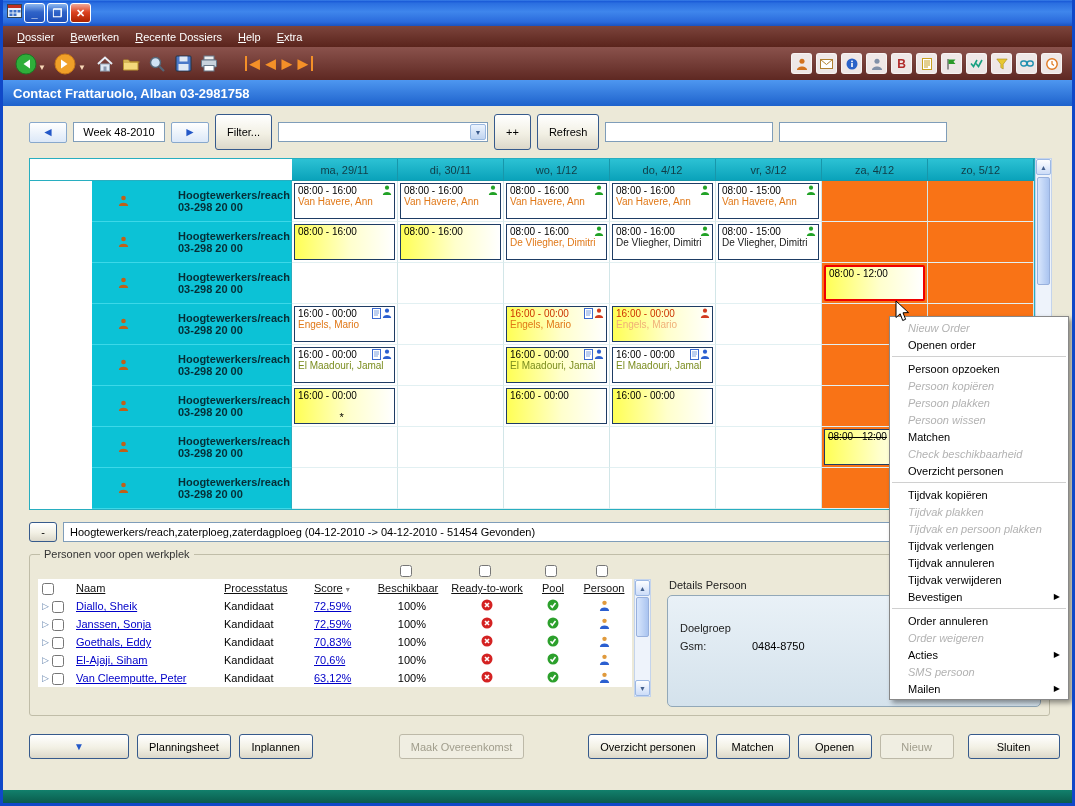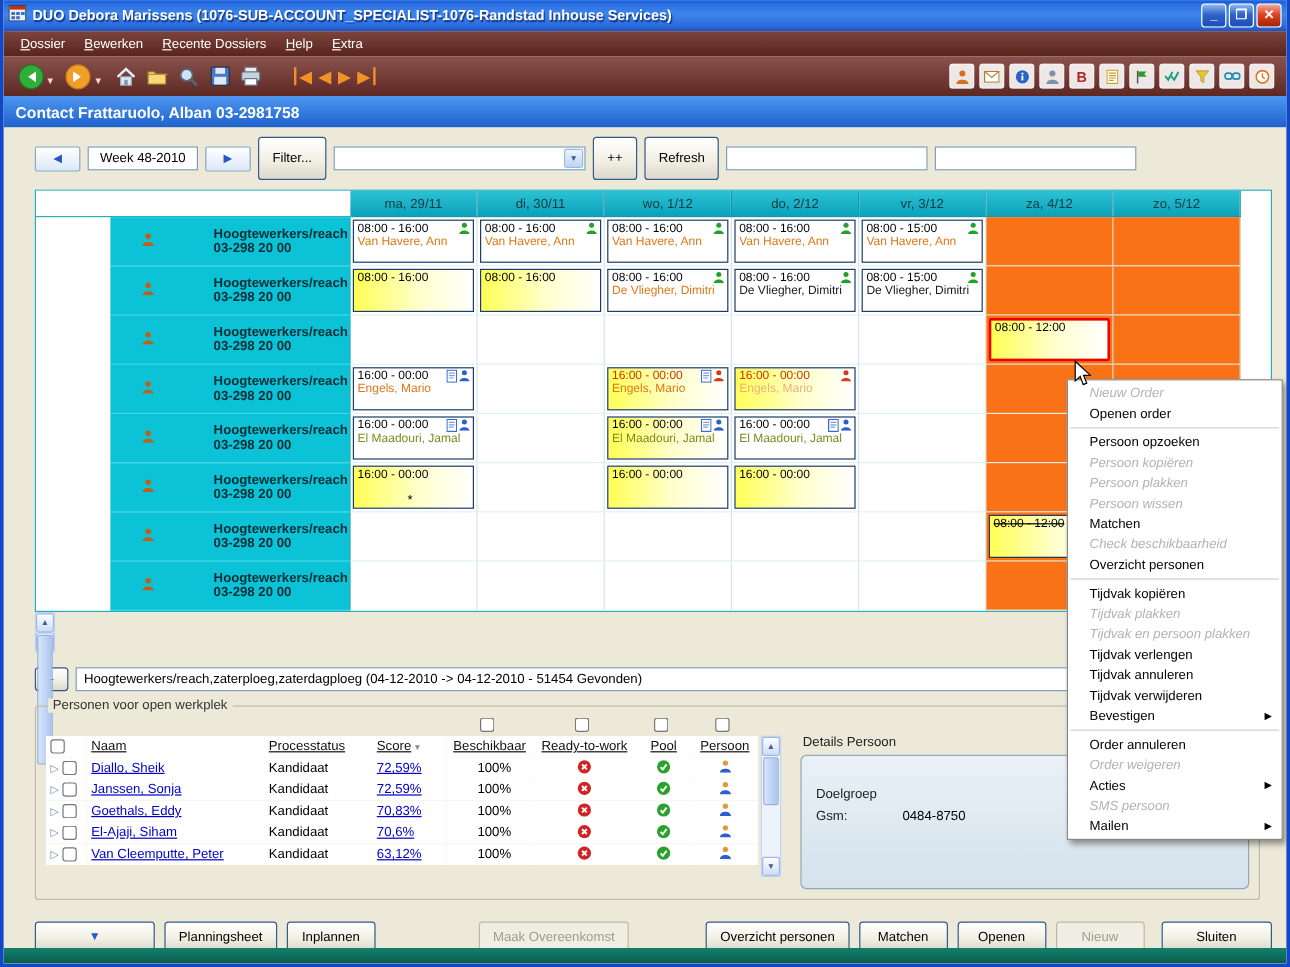--- a/index.html
+++ b/index.html
@@ -38,21 +38,21 @@
 .arrowbtn{width:38px;height:21px;background:linear-gradient(180deg,#ffffff,#dce8f8);border:1px solid #88a8cc;border-radius:2px;color:#2458c8;font-size:12px;font-weight:bold;display:flex;align-items:center;justify-content:center;}
 .field{background:#fff;border:1px solid #7f9db9;height:20px;font-size:11px;display:flex;align-items:center;padding:0 6px;white-space:nowrap;overflow:hidden;}
 .week-field{width:92px;justify-content:center;}
 .xpbtn{height:36px;padding:0 11px;font-size:11px;font-family:inherit;background:linear-gradient(180deg,#ffffff,#f2f0e4 55%,#dcd8ca);border:1px solid #365a8c;border-radius:3px;color:#000;}
 .xpbtn.dis{color:#a09d8c;border-color:#bdb9a8;background:#f0eee2;}
 .combo{width:210px;height:20px;background:#fff;border:1px solid #7f9db9;position:relative;}
 .combo-arrow{position:absolute;right:1px;top:1px;bottom:1px;width:16px;background:linear-gradient(180deg,#ecf4fe,#c0d4f0);border:1px solid #9ab8e0;border-radius:2px;font-size:7px;color:#3a5a8c;display:flex;align-items:center;justify-content:center;}
 .info-field{width:168px;}
 
 
-.gridwrap{position:relative;margin:14px 0 0 14px;display:flex;align-items:stretch;flex-direction:column;}
+.gridwrap{position:relative;margin:14px 0 0 14px;display:flex;align-items:stretch;}
 .schedule{display:grid;grid-template-columns:62px 200px repeat(7,106px);grid-template-rows:22px repeat(8,41px);border:1px solid #28aec0;background:#fff;font-size:10px;}
 .corner{grid-row:1;grid-column:1/3;background:#fff;border-bottom:1px solid #28aec0;}
 .dhead{grid-row:1;background:linear-gradient(180deg,#2cc2d4,#0aa2ba);color:#113c46;font-size:11px;display:flex;align-items:center;justify-content:center;border-right:1px solid #1896aa;border-bottom:1px solid #1896aa;}
 .gcell{background:#38cadc;color:#083842;font-size:11px;display:flex;align-items:center;justify-content:center;text-align:center;border-right:1px solid #aee8f0;padding:2px;}
 .rlabel{background:#0cc2d6;border-bottom:1px solid #3cd8e8;border-right:1px solid #28aec0;display:flex;align-items:center;padding-left:26px;gap:5px;}
 .rltext{font-size:11px;font-weight:bold;color:#062e36;line-height:12px;margin-left:44px;}
 .dcell{border-right:1px solid #d2e6e8;border-bottom:1px solid #e2f0f2;position:relative;padding:2px;}
 .dcell.wk{background:#f97316;}
 .entry{position:relative;height:100%;border:1px solid #1e3c64;background:#fff;font-size:10px;line-height:11px;padding:1px 3px;}
 .entry.yellow{background:linear-gradient(90deg,#ffff55,#ffffcc 55%,#fff);}
@@ -123,21 +123,20 @@
   <div class="titlebar" data-name="title-bar">
     <span data-name="app-icon"><svg width="15" height="14" viewBox="0 0 15 14">
           <rect x="0.5" y="0.5" width="14" height="13" fill="#e8f0f8" stroke="#345"></rect>
           <rect x="1" y="1" width="13" height="3" fill="#c03020"></rect>
           <rect x="2.5" y="6" width="3" height="2.5" fill="#3a6ec8"></rect>
           <rect x="6.5" y="6" width="3" height="2.5" fill="#3a6ec8"></rect>
           <rect x="10.5" y="6" width="3" height="2.5" fill="#3a6ec8"></rect>
           <rect x="2.5" y="9.5" width="3" height="2.5" fill="#3a6ec8"></rect>
           <rect x="6.5" y="9.5" width="3" height="2.5" fill="#3a6ec8"></rect>
         </svg></span>
-    <span class="title-text" data-name="window-title">DUO Debora Marissens (1076-SUB-ACCOUNT_SPECIALIST-1076-Randstad Inhouse Services)</span>
     <span class="winbtns" data-name="window-controls">
       <span class="winbtn min" data-name="minimize-button">_</span><span class="winbtn max" data-name="maximize-button">❐</span><span class="winbtn close" data-name="close-button">✕</span>
     </span>
   </div>
 
   <div class="menubar" data-name="menu-bar">
       <span class="menu-item" data-name="menu-dossier">Dossier</span>
       <span class="menu-item" data-name="menu-bewerken">Bewerken</span>
       <span class="menu-item" data-name="menu-recente-dossiers">Recente Dossiers</span>
       <span class="menu-item" data-name="menu-help">Help</span>
@@ -285,21 +284,21 @@
       <span class="field info-field" data-name="info-field-1"></span>
       <span class="field info-field" data-name="info-field-2"></span>
     </div>
 
     <div class="gridwrap" data-name="schedule-area">
       <div class="schedule" data-name="schedule-grid">
           <div class="corner" data-name="grid-corner"></div>
           <div class="dhead" data-name="day-header-ma-29-11" style="grid-area: 1 / 3;">ma, 29/11</div>
           <div class="dhead" data-name="day-header-di-30-11" style="grid-area: 1 / 4;">di, 30/11</div>
           <div class="dhead" data-name="day-header-wo-1-12" style="grid-area: 1 / 5;">wo, 1/12</div>
-          <div class="dhead" data-name="day-header-do-2-12" style="grid-area: 1 / 6;">do, 2/12</div>
+          <div class="dhead" data-name="day-header-do-2-12" style="grid-area: 1 / 6;">do, 4/12</div>
           <div class="dhead" data-name="day-header-vr-3-12" style="grid-area: 1 / 7;">vr, 3/12</div>
           <div class="dhead" data-name="day-header-za-4-12" style="grid-area: 1 / 8;">za, 4/12</div>
           <div class="dhead" data-name="day-header-zo-5-12" style="grid-area: 1 / 9;">zo, 5/12</div>
           <div class="rlabel" data-name="row-label-1" style="grid-area: 2 / 2;">
             <span class="rlicon" data-name="person-icon"><svg width="11" height="11" viewBox="0 0 10 10">
                 <circle cx="5" cy="2.7" r="2.1" fill="#c06018"></circle>
                 <path d="M0.8 10 C0.8 6 9.2 6 9.2 10 Z" fill="#c06018"></path>
               </svg></span>
             <span class="rltext">Hoogtewerkers/reach<br>03-298 20 00</span>
           </div>

